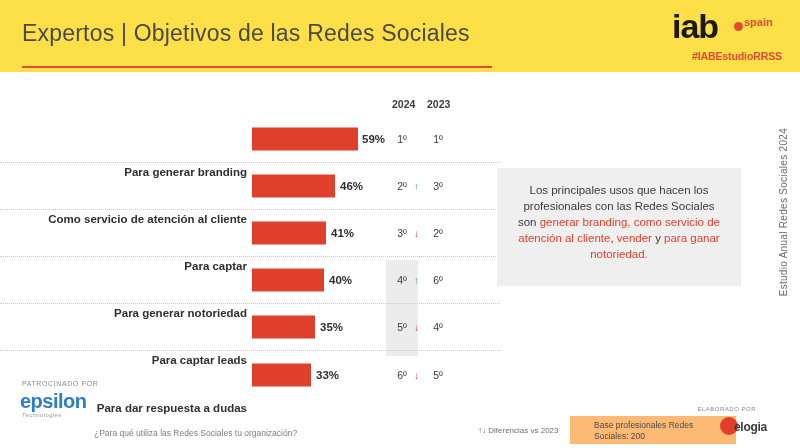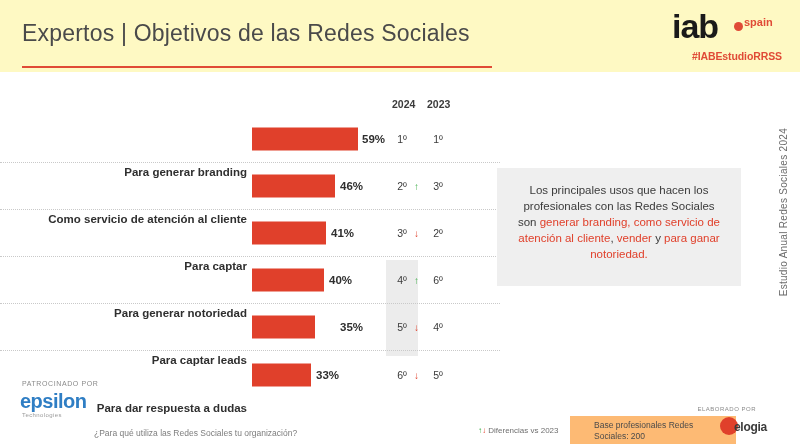--- a/index.html
+++ b/index.html
@@ -11,21 +11,21 @@
     font-family: "Liberation Sans", sans-serif;
     position: relative;
     overflow: hidden;
   }
 
   
   .header {
     position: absolute;
     left: 0; top: 0;
     width: 800px; height: 72px;
-    background: #fef9c3;
+    background: #fde047;
     padding-left: 44px;
   }
   .header-title {
     position: absolute;
     left: 22px; top: 20px;
     font-size: 23px;
     color: #4a4a4a;
     font-weight: 400;
     letter-spacing: 0.2px;
     white-space: nowrap;
@@ -333,21 +333,21 @@
       <div class="bar" style="width:72px"></div>
       <div class="bar-val" style="left:329px">40%</div>
       <div class="rank r2024">4º</div>
       <div class="arrow up">↑</div>
       <div class="rank r2023">6º</div>
     </div>
 
     <div class="row">
       <div class="row-label">Para captar leads</div>
       <div class="bar" style="width:63px"></div>
-      <div class="bar-val" style="left:340px">35%</div>
+      <div class="bar-val" style="left:320px">35%</div>
       <div class="rank r2024">5º</div>
       <div class="arrow down">↓</div>
       <div class="rank r2023">4º</div>
     </div>
 
     <div class="row">
       <div class="row-label">Para dar respuesta a dudas</div>
       <div class="bar" style="width:59px"></div>
       <div class="bar-val" style="left:316px">33%</div>
       <div class="rank r2024">6º</div>

